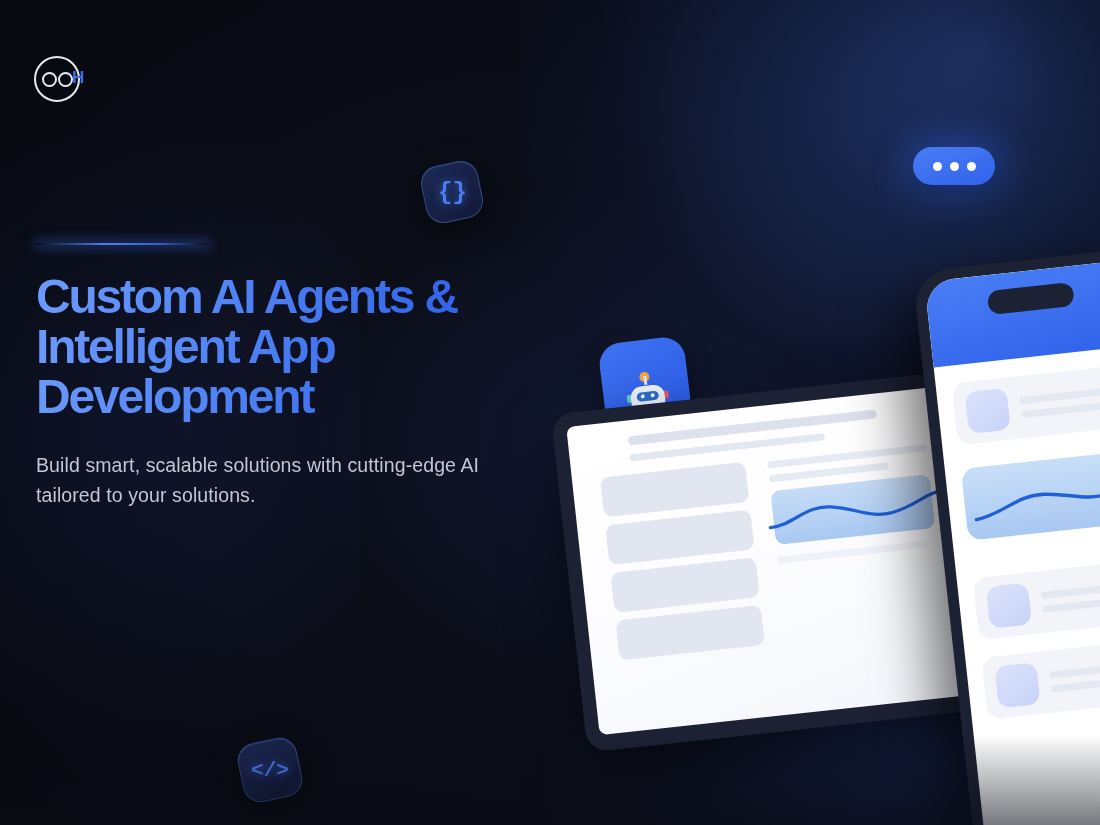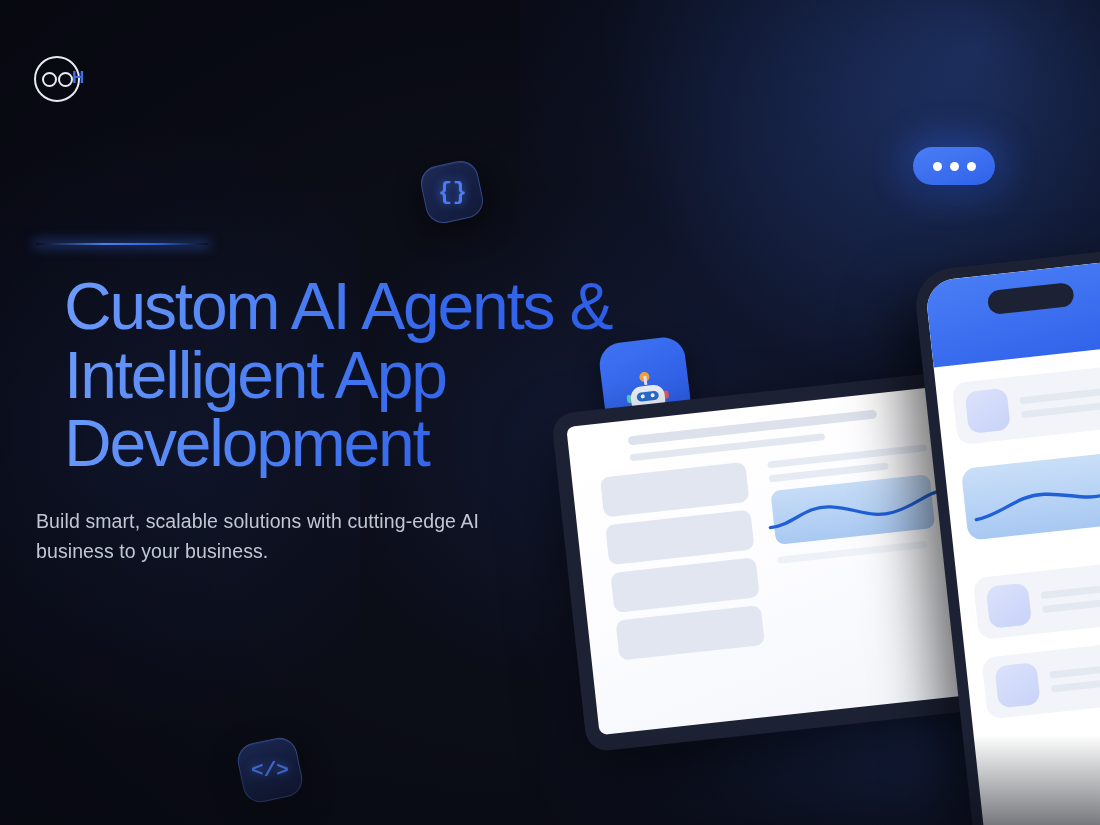--- a/index.html
+++ b/index.html
@@ -86,28 +86,27 @@
     position:absolute; left:36px; top:243px;
     width:172px; height:2px;
     background:linear-gradient(90deg, rgba(59,111,232,0) 0%, #4c80f0 40%, #2f63dd 70%, rgba(47,99,221,0) 100%);
     box-shadow:0 0 12px 2px rgba(60,110,235,0.55);
     z-index:20;
   }
 
   
   .copy { position:absolute; left:36px; top:272px; z-index:25; width:620px; }
   .headline {
-    font-size:66px; font-weight:normal; line-height:1.04;
+    font-size:48px; font-weight:bold; line-height:1.04;
     letter-spacing:-2.2px;
     background:linear-gradient(100deg,#6d9bfb 0%, #4d81f3 34%, #3567ea 62%, #2b5ae6 100%);
     -webkit-background-clip:text; background-clip:text;
     -webkit-text-fill-color:transparent; color:#3567ea;
     white-space:pre-line;
     text-shadow:none;
-    margin-left:28px;
   }
   .subcopy {
     margin-top:28px;
     font-size:19.5px; line-height:1.55;
     color:#c2c7d4; font-weight:normal;
     white-space:pre-line; letter-spacing:0.1px;
   }
 
   
   .badge {
@@ -317,21 +316,21 @@
     </div>
   </div>
 
   <div class="divider"></div>
 
   <div class="copy">
     <h1 class="headline">Custom AI Agents &amp;
 Intelligent App
 Development</h1>
     <p class="subcopy">Build smart, scalable solutions with cutting-edge AI
-business to your business.</p>
+tailored to your solutions.</p>
   </div>
 
   <div class="badge badge-braces">
     <span class="glyph">{}</span>
   </div>
   <div class="badge badge-code">
     <span class="glyph">&lt;/&gt;</span>
   </div>
 
   <div class="chat-bubble">

